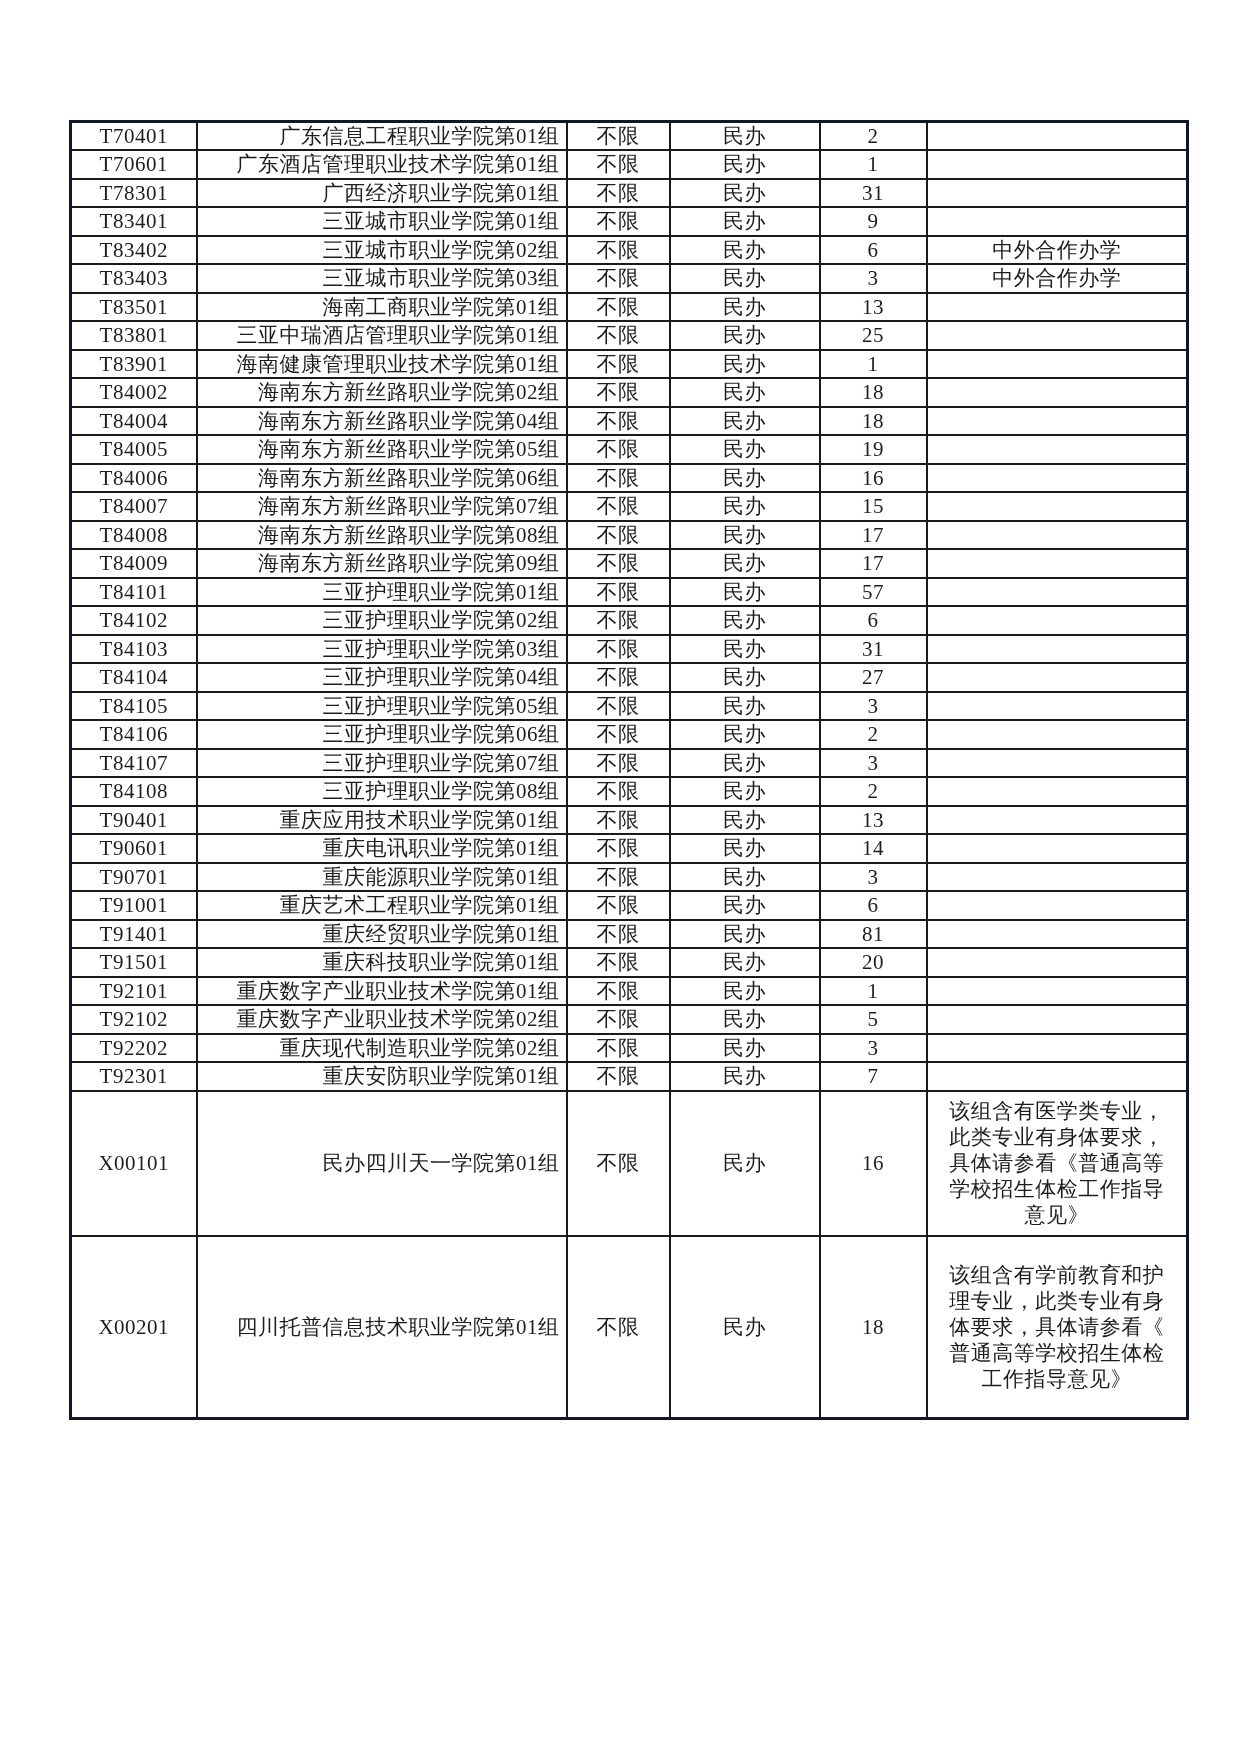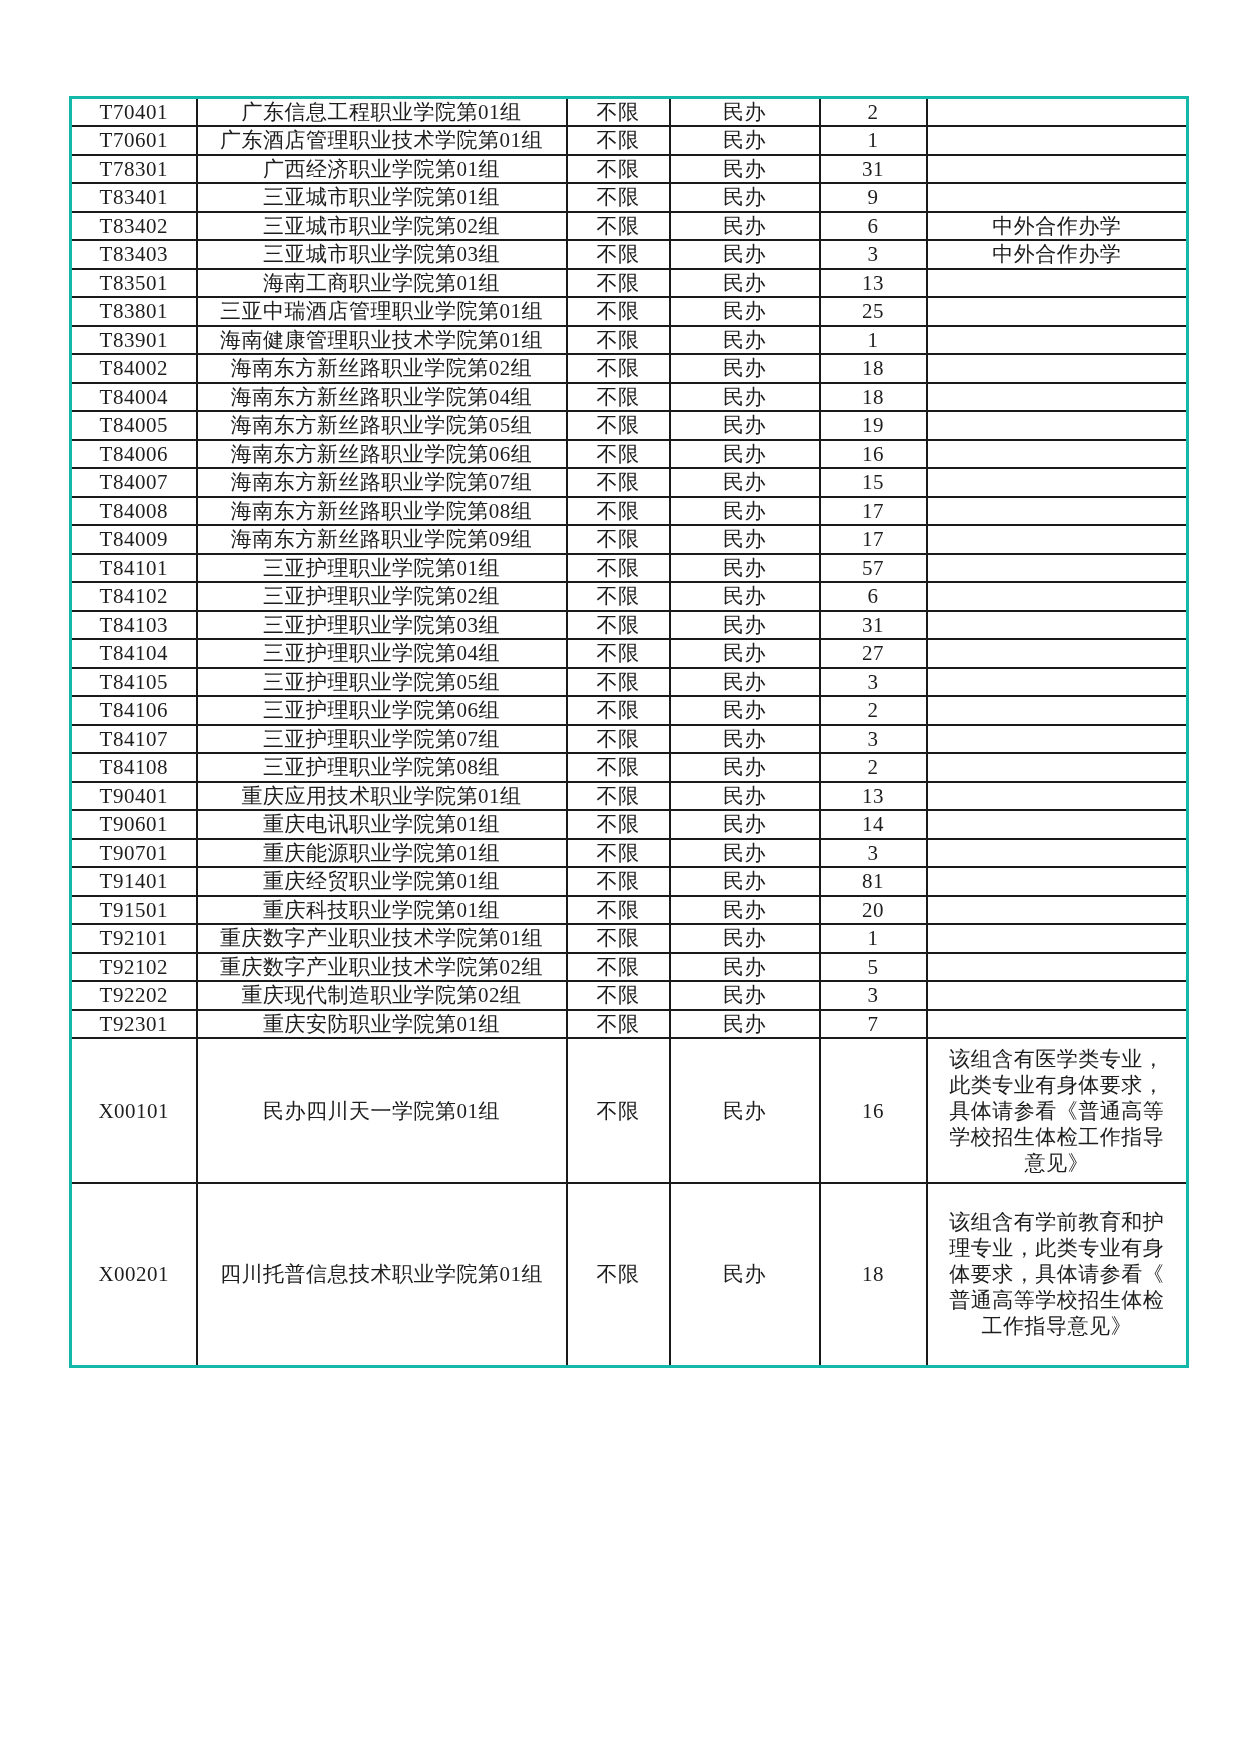--- a/index.html
+++ b/index.html
@@ -9,38 +9,38 @@
     background: #ffffff;
     font-family: "Liberation Serif", "DejaVu Serif", serif;
     color: #1d1d1d;
     position: relative;
   }
   .page { position: absolute; inset: 0; }
 
   table.doc-table {
     position: absolute;
     left: 69px;
-    top: 96px;
+    top: 120px;
     width: 1117px;
     border-collapse: collapse;
     table-layout: fixed;
-    border: 3px solid #14b8a6;
+    border: 3px solid #0f172a;
   }
   table.doc-table td {
     border: 2px solid #1a1a1a;
     padding: 0 6px;
     font-size: 21px;
     line-height: 26px;
     vertical-align: middle;
     overflow: hidden;
     letter-spacing: 0.5px;
   }
   tr.doc-row { height: 28.5px; }
   td.c-code   { text-align: center; font-size: 20px; letter-spacing: 1px; }
-  td.c-group  { text-align: center; }
+  td.c-group  { text-align: right; }
   td.c-center { text-align: center; }
   td.c-remark { text-align: center; white-space: pre-line; font-size: 20px; line-height: 26px; }
 </style>
 </head>
 <body>
 
 <div class="page">
   <table class="doc-table">
     <colgroup>
       <col style="width:126px">
@@ -262,20 +262,28 @@
       </tr>
         <tr class="doc-row">
         <td class="c-code">T90701</td>
         <td class="c-group">重庆能源职业学院第01组</td>
         <td class="c-center">不限</td>
         <td class="c-center">民办</td>
         <td class="c-center">3</td>
         <td class="c-remark"></td>
       </tr>
         <tr class="doc-row">
+        <td class="c-code">T91001</td>
+        <td class="c-group">重庆艺术工程职业学院第01组</td>
+        <td class="c-center">不限</td>
+        <td class="c-center">民办</td>
+        <td class="c-center">6</td>
+        <td class="c-remark"></td>
+      </tr>
+        <tr class="doc-row">
         <td class="c-code">T91401</td>
         <td class="c-group">重庆经贸职业学院第01组</td>
         <td class="c-center">不限</td>
         <td class="c-center">民办</td>
         <td class="c-center">81</td>
         <td class="c-remark"></td>
       </tr>
         <tr class="doc-row">
         <td class="c-code">T91501</td>
         <td class="c-group">重庆科技职业学院第01组</td>

